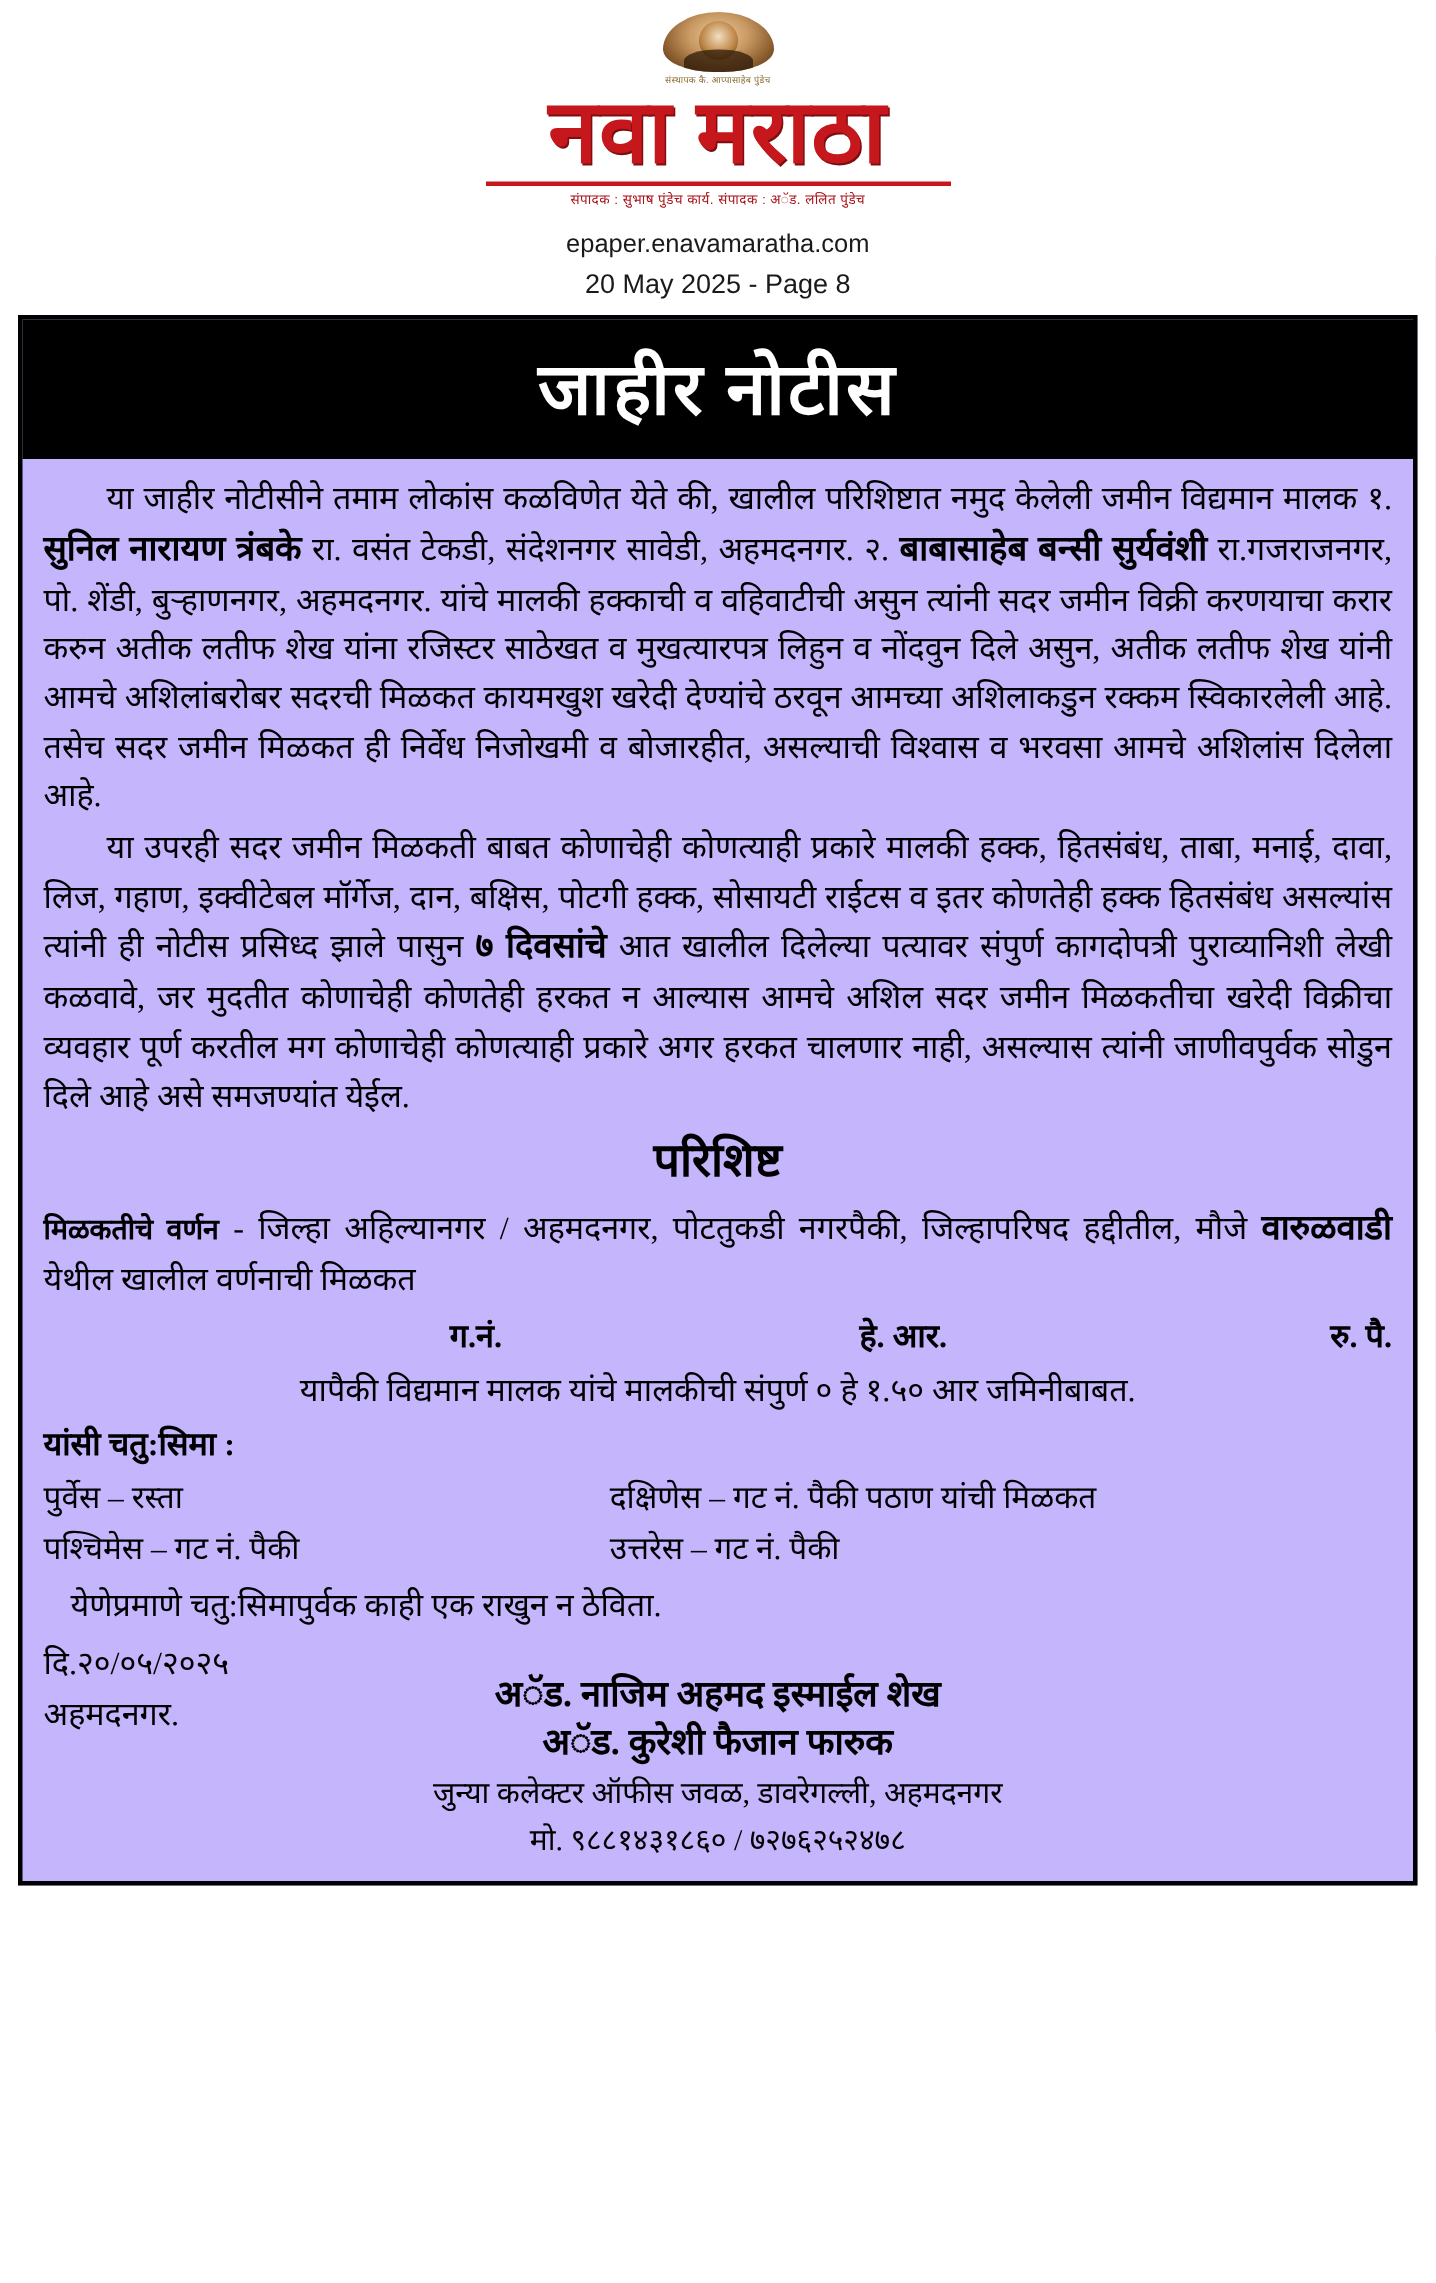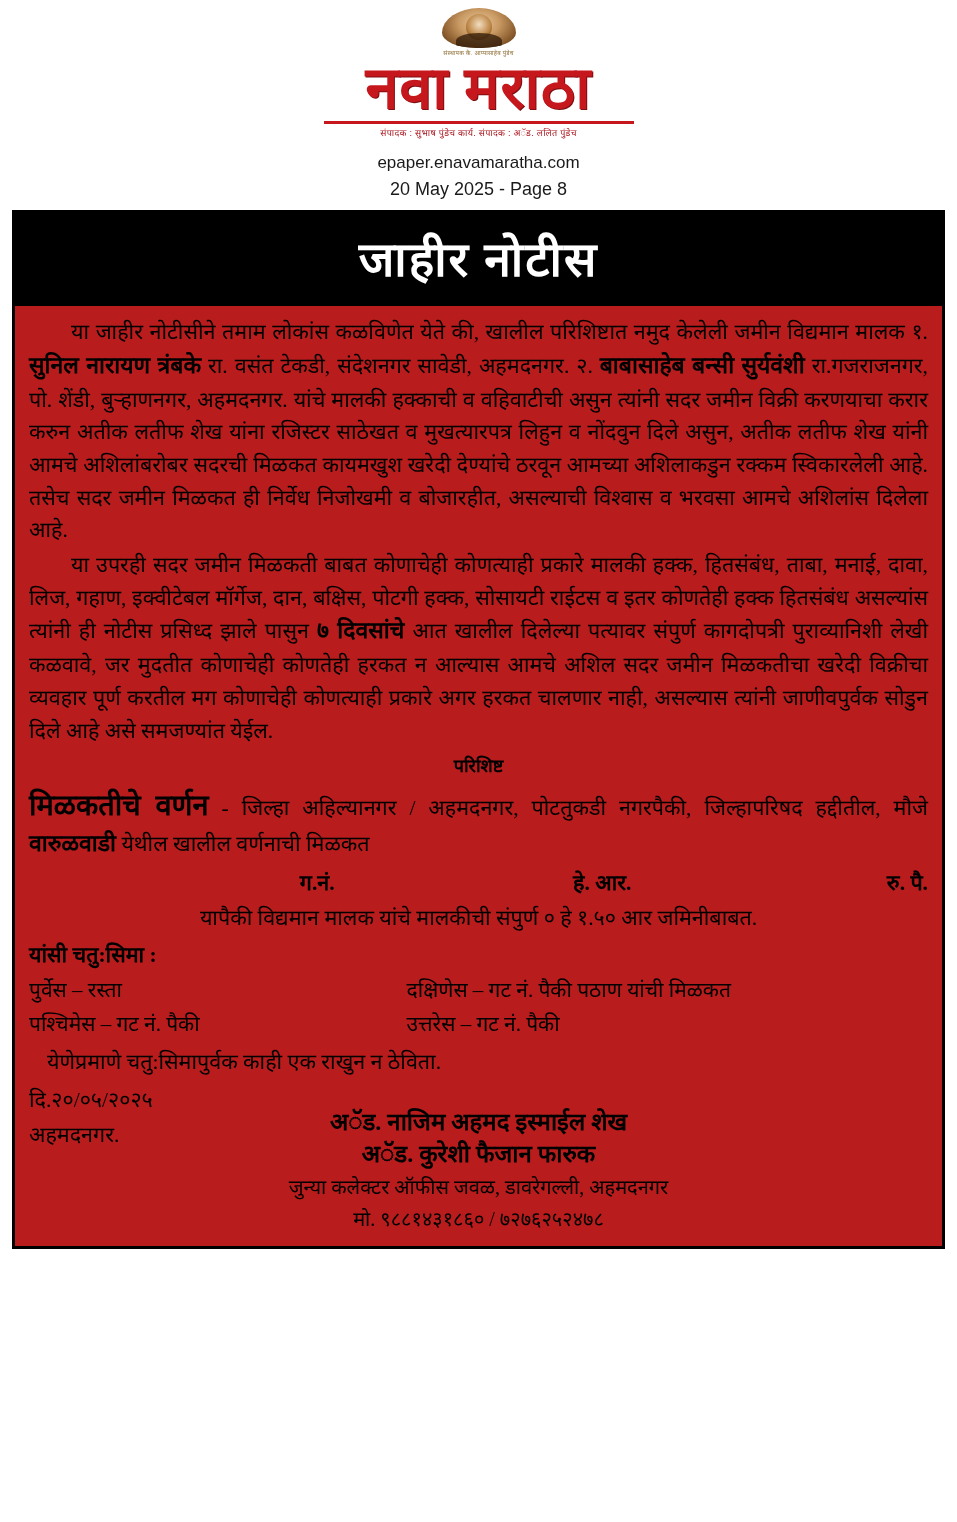--- a/index.html
+++ b/index.html
@@ -97,21 +97,21 @@
     font-size: 18px;
     color: #1a1a1a;
     margin-top: 6px;
     margin-bottom: 10px;
   }
 
   
   .notice {
     margin: 0 12px 14px 12px;
     border: 3px solid #000;
-    background: #b91c1c;
+    background: #c4b5fd;
     padding: 0;
   }
   .notice-header {
     background: #000;
     color: #fff;
     text-align: center;
     padding: 12px 0 16px 0;
     font-family: "Liberation Serif", serif;
     font-weight: bold;
     font-size: 48px;
@@ -125,33 +125,33 @@
     text-align: justify;
     text-justify: inter-word;
   }
   .para {
     margin: 0 0 2px 0;
   }
   .para.indent {
     text-indent: 42px;
   }
   .sub-title {
-    font-family: Liberation Sans, sans-serif;
-    font-weight: bold;
-    font-size: 18px;
+    font-family: Liberation Mono, monospace;
+    font-weight: bold;
+    font-size: 31px;
     text-align: center;
     margin: 6px 0 2px 0;
   }
   .desc-block {
     margin-top: 2px;
     text-align: justify;
   }
   .desc-lead {
     font-weight: bold;
-    font-size: 29px;
+    font-size: 19px;
   }
   .emph {
     font-weight: bold;
     font-size: 23px;
   }
 
   
   .num-table {
     width: 100%;
     border-collapse: collapse;

